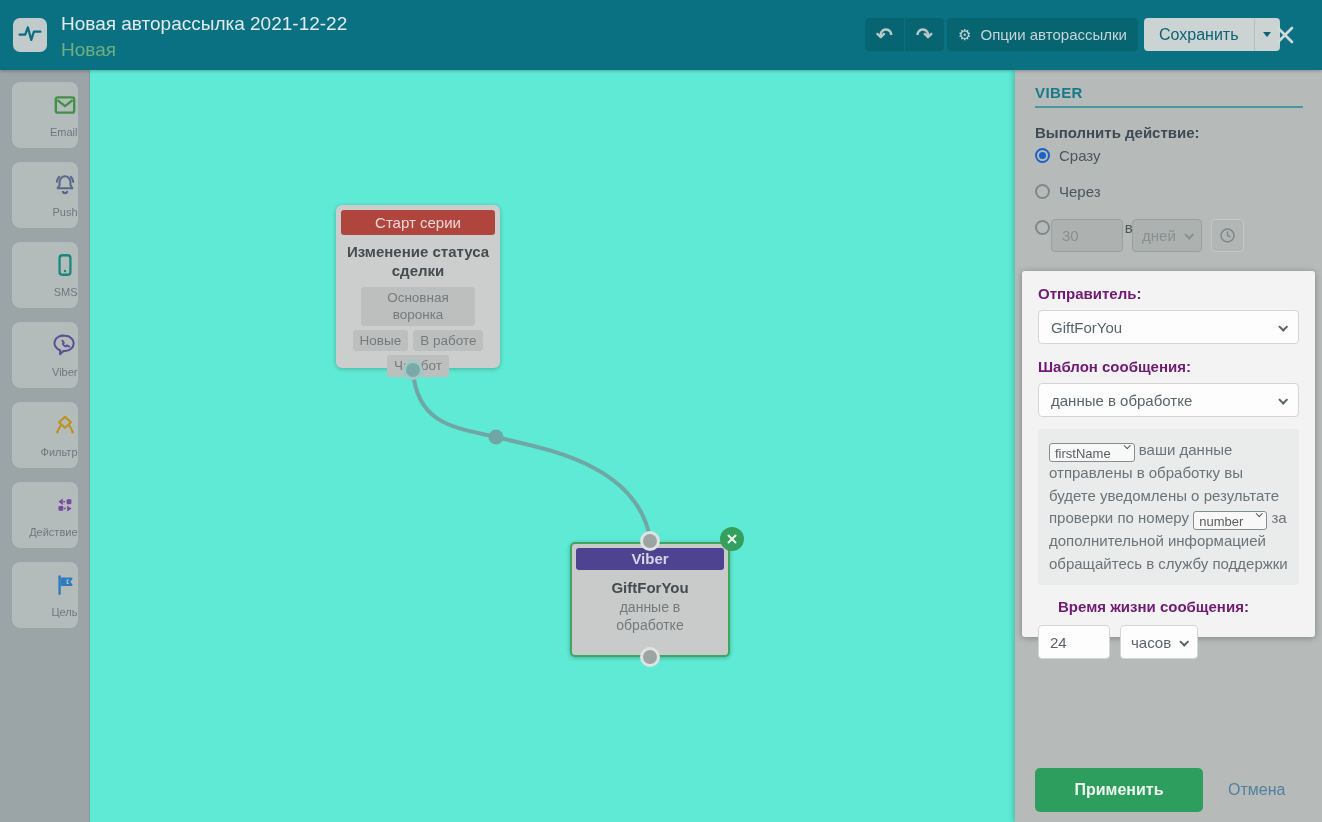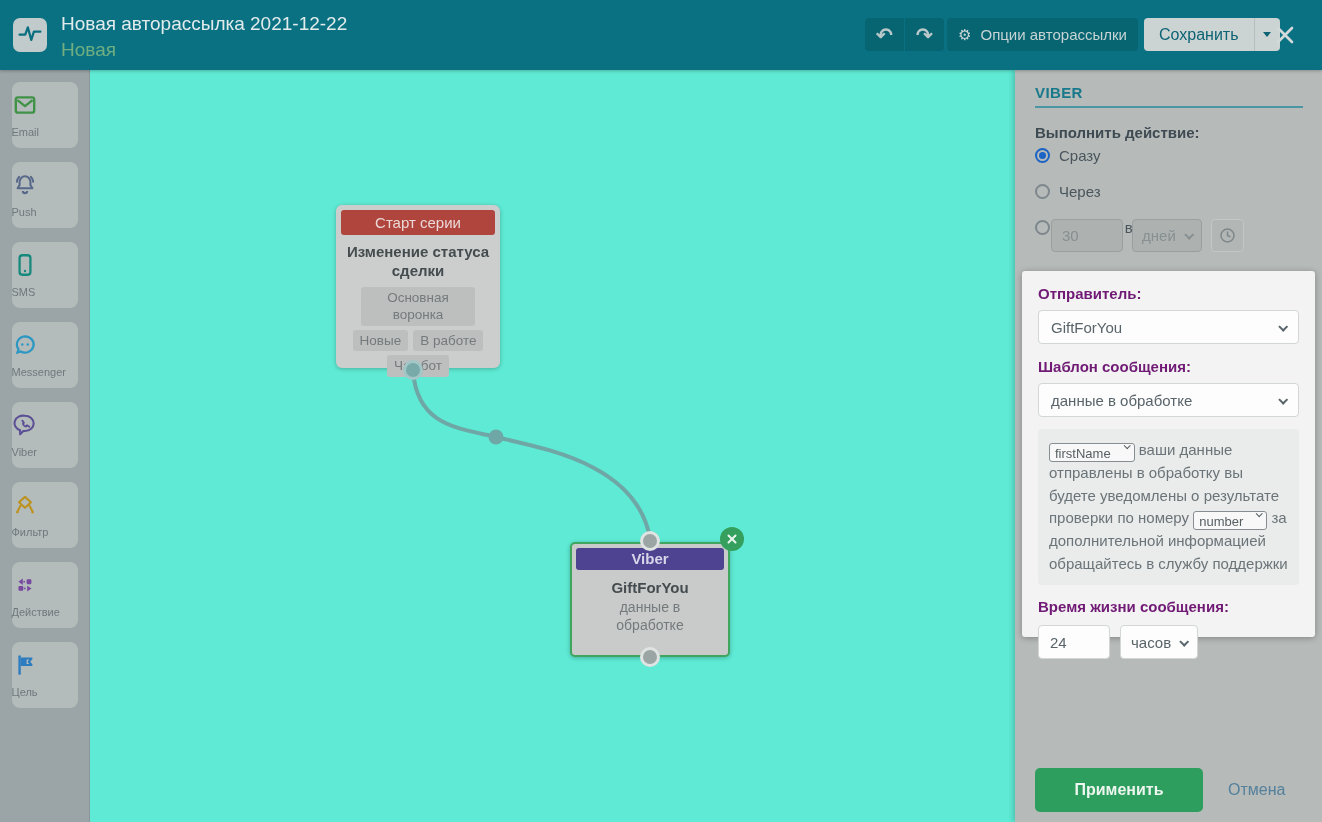--- a/index.html
+++ b/index.html
@@ -17,21 +17,21 @@
   .options-btn { position:absolute; left:947px; top:18px; width:191px; height:33px; background:#076471; border-radius:4px; display:flex; align-items:center; justify-content:center; gap:9px; color:#c6d4d5; font-size:15px; cursor:pointer; }
   .gear { font-size:15px; color:#c6d4d5; line-height:1; }
   .save-btn { position:absolute; left:1144px; top:18px; height:33px; background:#ccd3d3; border-radius:4px; display:flex; align-items:stretch; cursor:pointer; }
   .save-main { padding:0 15px; display:flex; align-items:center; color:#0c6374; font-size:16px; }
   .save-caret { width:26px; display:flex; align-items:center; justify-content:center; border-left:1px solid #b6bebe; }
   .caret-tri { width:0; height:0; border-left:4px solid transparent; border-right:4px solid transparent; border-top:5px solid #0c6374; }
   .close-btn { position:absolute; left:1274px; top:24px; width:22px; height:22px; cursor:pointer; }
 
   
   .sidebar { position:absolute; left:0; top:70px; width:90px; height:752px; background:#9ba4a6; border-right:1px solid #8b9496; display:flex; flex-direction:column; align-items:center; padding-top:12px; gap:14px; }
-  .side-card { width:66px; height:66px; background:#b4bbbb; border-radius:8px; display:flex; flex-direction:column; align-items:flex-start; justify-content:center; gap:4px; cursor:pointer; flex:0 0 auto; }
+  .side-card { width:66px; height:66px; background:#b4bbbb; border-radius:8px; display:flex; flex-direction:column; align-items:flex-end; justify-content:center; gap:4px; cursor:pointer; flex:0 0 auto; }
   .side-card .lbl { font-size:11px; color:#6e787c; max-width:64px; text-align:center; }
 
   
   .canvas { position:absolute; left:90px; top:70px; width:925px; height:752px; background:#5eead4; overflow:hidden; }
   .wire-layer { position:absolute; left:0; top:0; width:925px; height:752px; }
   .flow-node { position:absolute; background:#cccecd; border-radius:6px; box-shadow:0 1px 4px rgba(0,0,0,.25); }
   .start-node { left:246px; top:135px; width:164px; height:163px; }
   .node-head { margin:5px 5px 0 5px; height:25px; border-radius:3px; text-align:center; line-height:25px; font-size:15px; }
   .start-head { background:#b0453e; color:#ead9d7; }
   .node-title { margin-top:8px; padding:0 10px; text-align:center; font-size:15px; font-weight:bold; color:#454c4f; line-height:1.25; }
@@ -142,28 +142,20 @@
   </div>
   <div class="side-card">
     <span><svg width="26" height="26" viewBox="0 0 24 24">
           <rect x="7" y="3" width="10" height="18" rx="2.5" fill="none" stroke="#15897c" stroke-width="2.1"></rect>
           <circle cx="12" cy="17.5" r="1.1" fill="#15897c"></circle>
         </svg></span>
     <span class="lbl">SMS</span>
   </div>
   <div class="side-card">
     <span><svg width="26" height="26" viewBox="0 0 24 24">
-          <path d="M12 4 a8 7.5 0 1 1 -4 14 l-3 1 1 -3.2 A8 7.5 0 0 1 12 4 z" fill="none" stroke="#2b97c2" stroke-width="2"></path>
-          <circle cx="9.5" cy="11.5" r="1.1" fill="#2b97c2"></circle>
-          <circle cx="14.5" cy="11.5" r="1.1" fill="#2b97c2"></circle>
-        </svg></span>
-    <span class="lbl">Messenger</span>
-  </div>
-  <div class="side-card">
-    <span><svg width="26" height="26" viewBox="0 0 24 24">
           <path d="M12 3.5 a8 7 0 0 1 8 7 a8 7 0 0 1 -8 7 h-1.5 l-3 3 v-3.6 a8 7 0 0 1 4.5 -13.4 z" fill="none" stroke="#5b5095" stroke-width="1.9" stroke-linejoin="round"></path>
           <path d="M9.5 8 l1.5 2 -1 1 a5 5 0 0 0 2.8 2.5 l1 -1.2 2.2 1.4" fill="none" stroke="#5b5095" stroke-width="1.7" stroke-linecap="round" stroke-linejoin="round"></path>
         </svg></span>
     <span class="lbl">Viber</span>
   </div>
   <div class="side-card">
     <span><svg width="26" height="26" viewBox="0 0 24 24" fill="none" stroke="#bd921f" stroke-width="1.9">
           <path d="M12 4.5 L17.5 9.5 L12 14.5 L6.5 9.5 Z" stroke-linejoin="round"></path>
           <path d="M8 12.5 L5.5 17" stroke-linecap="round"></path>
           <path d="M16 12.5 L18.5 17" stroke-linecap="round"></path>
@@ -280,21 +272,21 @@
           <span class="chev"></span>
         </span>
       <span>ваши данные отправлены в обработку вы будете уведомлены о результате проверки по номеру</span>
       <span class="ivar">
           <span>number</span>
           <span class="chev"></span>
         </span>
       <span>за дополнительной информацией обращайтесь в службу поддержки</span>
     </div>
 
-    <div class="card-label" style="margin-top:13px;">Время жизни сообщения:</div>
+    <div class="card-label" style="margin-top:13px;margin-left:20px;">Время жизни сообщения:</div>
     <div class="ttl-row">
       <input class="ttl-input" type="text" value="24" style="">
       <div class="ttl-select">
         <span>часов</span>
         <span class="chev"></span>
       </div>
     </div>
   </div>
 
   <button class="apply-btn">Применить</button>

